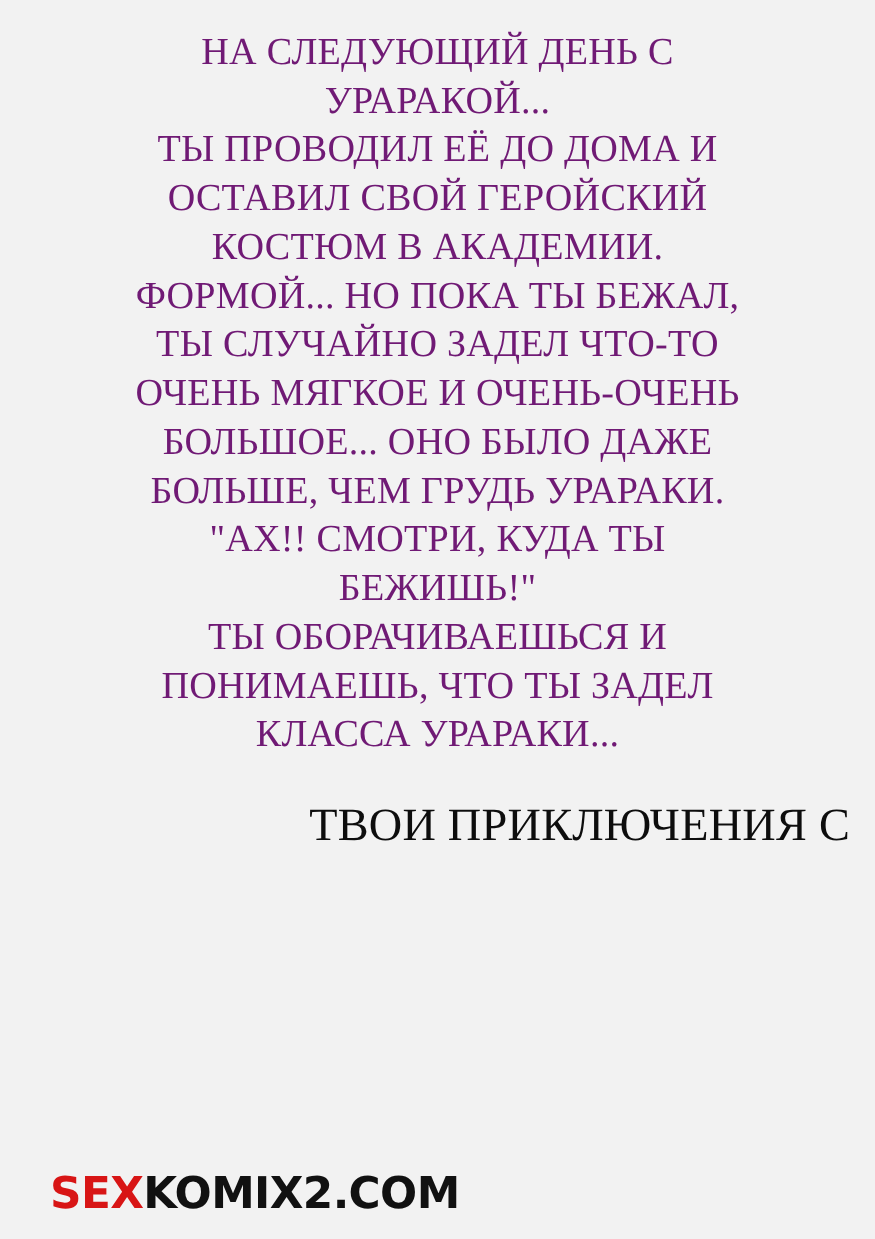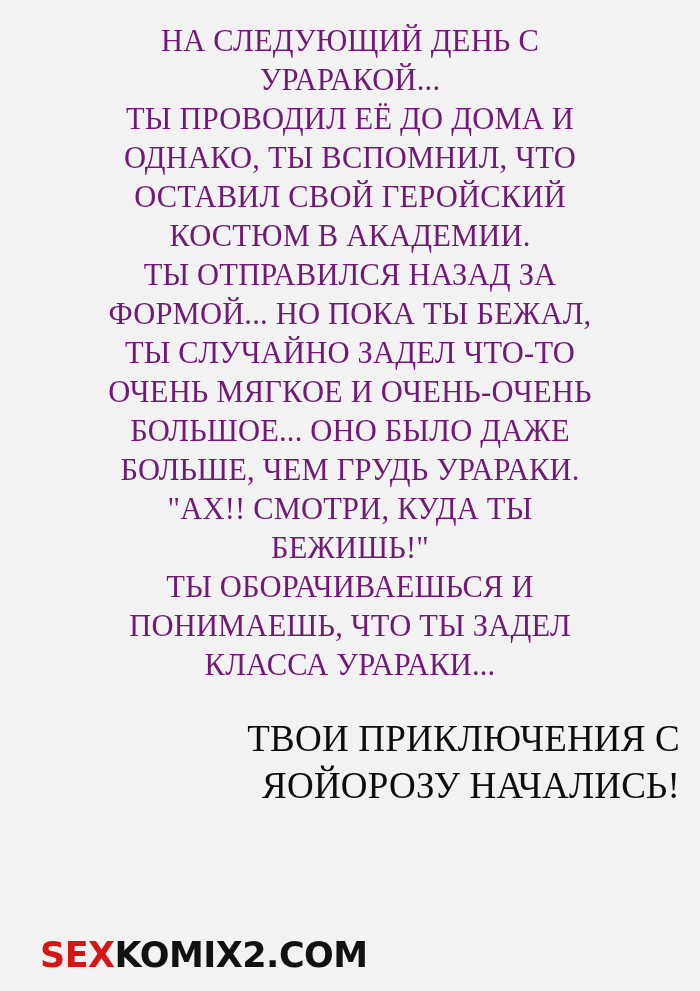--- a/index.html
+++ b/index.html
@@ -67,38 +67,35 @@
 </style>
 </head>
 <body>
 
 <div class="page">
 
   <div class="narration">
     <p>На следующий день с</p>
     <p>Ураракой...</p>
     <p>Ты проводил её до дома и</p>
-    <p>Однако, ты вспомнил, что</p>
     <p>оставил свой геройский</p>
     <p>костюм в академии.</p>
-    <p>Ты отправился назад за</p>
     <p>формой... но пока ты бежал,</p>
     <p>ты случайно задел что-то</p>
     <p>очень мягкое и очень-очень</p>
     <p>большое... оно было даже</p>
     <p>больше, чем грудь Урараки.</p>
     <p>"Ах!! Смотри, куда ты</p>
     <p>бежишь!"</p>
     <p>Ты оборачиваешься и</p>
     <p>понимаешь, что ты задел</p>
     <p>класса Урараки...</p>
   </div>
 
   <div class="finale">
     <p>Твои приключения с</p>
-    <p>Яойорозу начались!</p>
   </div>
 
 </div>
 
 <div class="watermark">
   <span class="wm-sex">SEX</span><span class="wm-rest">KOMIX2.COM</span>
 </div>
 
 </body></html>

